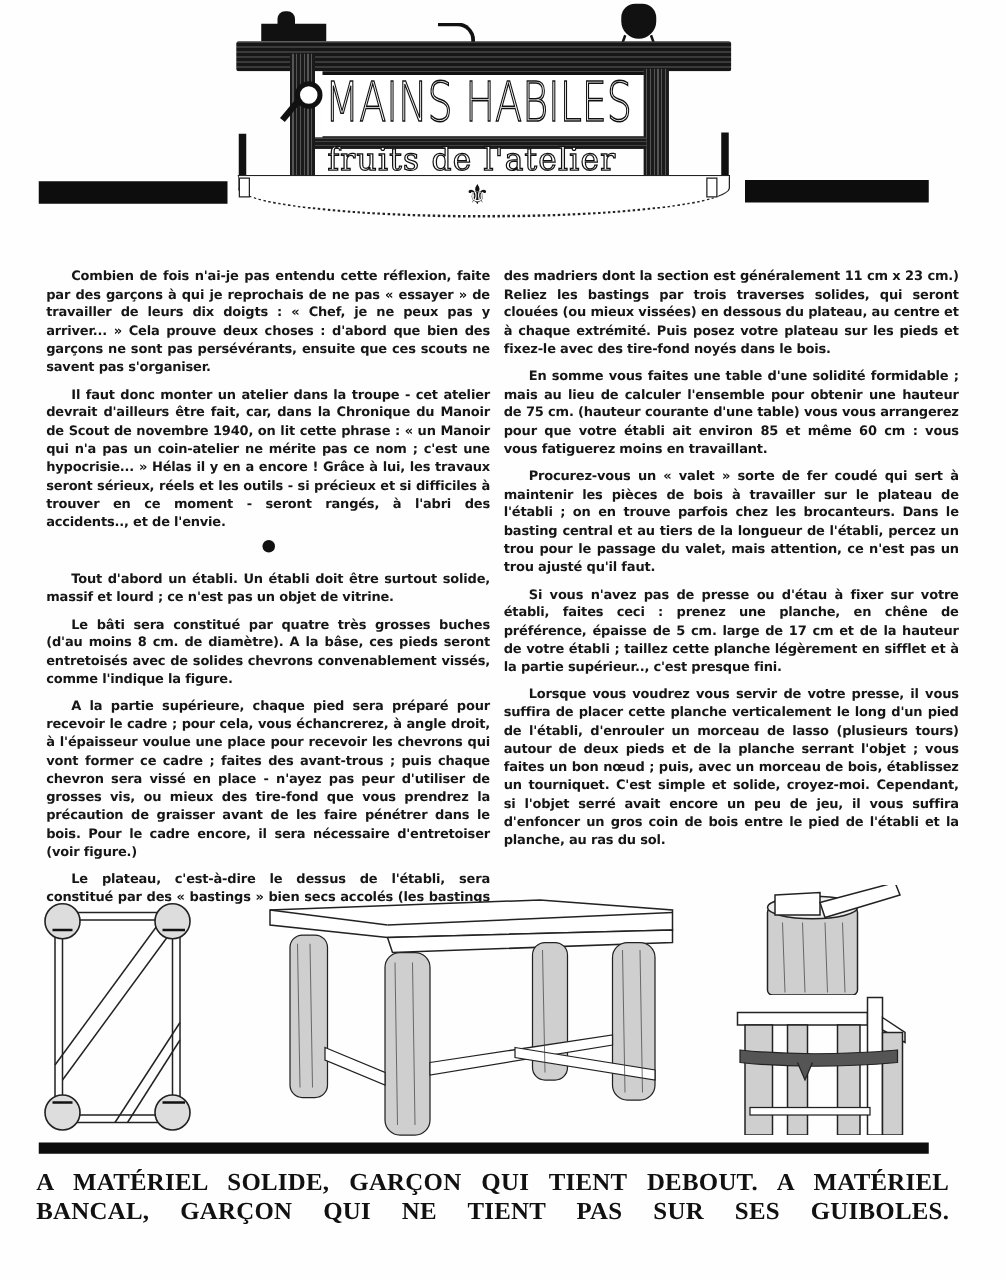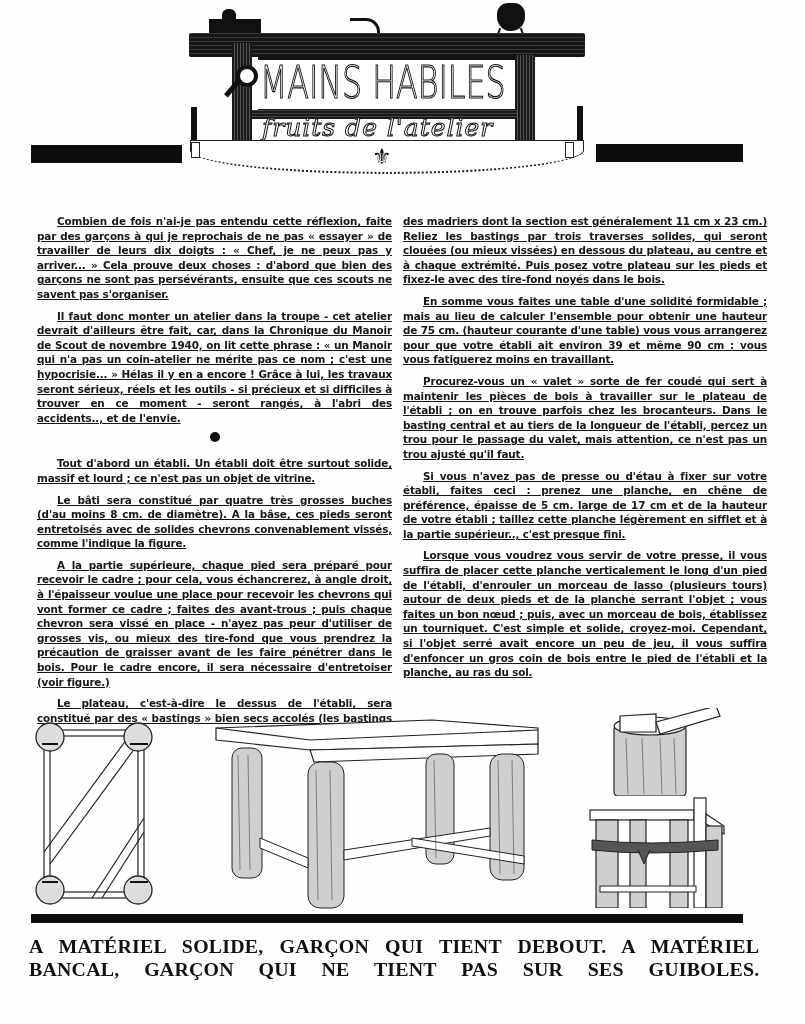--- a/index.html
+++ b/index.html
@@ -27,36 +27,36 @@
   .vice-wheel { position: absolute; left: 236px; top: 65px; width: 22px; height: 22px; border: 4px solid #111; border-radius: 50%; background: #fff; }
   .vice-handle { position: absolute; left: 222px; top: 85px; width: 22px; height: 5px; background: #111; transform: rotate(-50deg); }
 
   .title-panel { position: absolute; left: 258px; top: 57px; width: 258px; height: 55px; background: #fff; border-top: 3px solid #111; border-bottom: 3px solid #111; }
   .title-main { position: absolute; left: 260px; top: 52px; width: 256px; height: 62px;
     font-family: "DejaVu Sans", sans-serif; font-weight: 300; font-size: 44px; letter-spacing: 0px;
     transform: scaleX(0.72); transform-origin: left center; white-space: nowrap; color: #111;
     -webkit-text-stroke: 1.2px #111; color: #fff; line-height: 62px; width: 360px; }
   .rail { position: absolute; left: 252px; top: 110px; width: 265px; height: 9px; background: #1a1a1a;
     background-image: repeating-linear-gradient(0deg, #1a1a1a 0 2px, #444 2px 3px); }
-  .subtitle { position: absolute; left: 262px; top: 113px; font-family: "DejaVu Serif", serif; font-style: italic;
+  .subtitle { position: absolute; left: 262px; top: 113px; font-family: "DejaVu Serif", serif; 
     font-size: 25px; letter-spacing: 1px; color: #fff; -webkit-text-stroke: 1px #111; white-space: nowrap; line-height: 30px; }
 
   .post-left  { position: absolute; left: 191px; top: 107px; width: 6px; height: 35px; background: #111; }
   .post-right { position: absolute; left: 577px; top: 106px; width: 6px; height: 36px; background: #111; }
 
   .saw { position: absolute; left: 190px; top: 140px; width: 394px; height: 34px; background: #fff;
     border-top: 1px solid #222; border-left: 1px solid #222; border-right: 1px solid #222;
     border-radius: 0 0 50% 50% / 0 0 70% 70%; border-bottom: 2px dotted #222; }
   .saw-clip-l { position: absolute; left: 191px; top: 142px; width: 9px; height: 16px; border: 1px solid #222; background: #fff; }
   .saw-clip-r { position: absolute; left: 565px; top: 142px; width: 9px; height: 16px; border: 1px solid #222; background: #fff; }
   .fleur { position: absolute; left: 372px; top: 146px; font-size: 22px; line-height: 22px; color: #111; }
 
   
   .col { position: absolute; font-family: "DejaVu Sans", sans-serif; font-weight: bold; font-size: 10.4px;
-    line-height: 14.6px; text-align: justify; color: #161616; letter-spacing: -0.15px; text-decoration: underline; }
+    line-height: 14.6px; text-align: justify; color: #161616; letter-spacing: -0.15px; }
   .col-left  { left: 37px;  top: 214px; width: 355px; }
   .col-right { left: 403px; top: 214px; width: 364px; }
   .col p { text-indent: 20px; margin-bottom: 7px; }
   .col p.noindent { text-indent: 0; }
   .bullet { width: 10px; height: 10px; background: #111; border-radius: 50%; margin: 2px auto 14px auto; }
 
   
   .figures { position: absolute; left: 0; top: 700px; width: 805px; height: 210px; }
   .fig { position: absolute; }
 
@@ -105,21 +105,21 @@
   <p>Il faut donc monter un atelier dans la troupe - cet atelier devrait d'ailleurs être fait, car, dans la Chronique du Manoir de Scout de novembre 1940, on lit cette phrase : « un Manoir qui n'a pas un coin-atelier ne mérite pas ce nom ; c'est une hypocrisie... » Hélas il y en a encore ! Grâce à lui, les travaux seront sérieux, réels et les outils - si précieux et si difficiles à trouver en ce moment - seront rangés, à l'abri des accidents.., et de l'envie.</p>
   <div class="bullet"></div>
   <p>Tout d'abord un établi. Un établi doit être surtout solide, massif et lourd ; ce n'est pas un objet de vitrine.</p>
   <p>Le bâti sera constitué par quatre très grosses buches (d'au moins 8 cm. de diamètre). A la bâse, ces pieds seront entretoisés avec de solides chevrons convenablement vissés, comme l'indique la figure.</p>
   <p>A la partie supérieure, chaque pied sera préparé pour recevoir le cadre ; pour cela, vous échancrerez, à angle droit, à l'épaisseur voulue une place pour recevoir les chevrons qui vont former ce cadre ; faites des avant-trous ; puis chaque chevron sera vissé en place - n'ayez pas peur d'utiliser de grosses vis, ou mieux des tire-fond que vous prendrez la précaution de graisser avant de les faire pénétrer dans le bois. Pour le cadre encore, il sera nécessaire d'entretoiser (voir figure.)</p>
   <p>Le plateau, c'est-à-dire le dessus de l'établi, sera constitué par des « bastings » bien secs accolés (les bastings sont</p>
 </div>
 
 <div class="col col-right">
   <p class="noindent">des madriers dont la section est généralement 11 cm x 23 cm.) Reliez les bastings par trois traverses solides, qui seront clouées (ou mieux vissées) en dessous du plateau, au centre et à chaque extrémité. Puis posez votre plateau sur les pieds et fixez-le avec des tire-fond noyés dans le bois.</p>
-  <p>En somme vous faites une table d'une solidité formidable ; mais au lieu de calculer l'ensemble pour obtenir une hauteur de 75 cm. (hauteur courante d'une table) vous vous arrangerez pour que votre établi ait environ 39 et même 90 cm : vous vous fatiguerez moins en travaillant.</p>
+  <p>En somme vous faites une table d'une solidité formidable ; mais au lieu de calculer l'ensemble pour obtenir une hauteur de 75 cm. (hauteur courante d'une table) vous vous arrangerez pour que votre établi ait environ 85 et même 60 cm : vous vous fatiguerez moins en travaillant.</p>
   <p>Procurez-vous un « valet » sorte de fer coudé qui sert à maintenir les pièces de bois à travailler sur le plateau de l'établi ; on en trouve parfois chez les brocanteurs. Dans le basting central et au tiers de la longueur de l'établi, percez un trou pour le passage du valet, mais attention, ce n'est pas un trou ajusté qu'il faut.</p>
   <p>Si vous n'avez pas de presse ou d'étau à fixer sur votre établi, faites ceci : prenez une planche, en chêne de préférence, épaisse de 5 cm. large de 17 cm et de la hauteur de votre établi ; taillez cette planche légèrement en sifflet et à la partie supérieur.., c'est presque fini.</p>
   <p>Lorsque vous voudrez vous servir de votre presse, il vous suffira de placer cette planche verticalement le long d'un pied de l'établi, d'enrouler un morceau de lasso (plusieurs tours) autour de deux pieds et de la planche serrant l'objet ; vous faites un bon nœud ; puis, avec un morceau de bois, établissez un tourniquet. C'est simple et solide, croyez-moi. Cependant, si l'objet serré avait encore un peu de jeu, il vous suffira d'enfoncer un gros coin de bois entre le pied de l'établi et la planche, au ras du sol.</p>
 </div>
 
 <div class="figures">
 
   <svg class="fig" style="left:32px;top:22px;" width="125" height="185" viewBox="0 0 125 185">
     <g fill="none" stroke="#222" stroke-width="1.2">
       <rect x="12" y="8" width="100" height="168"></rect>

